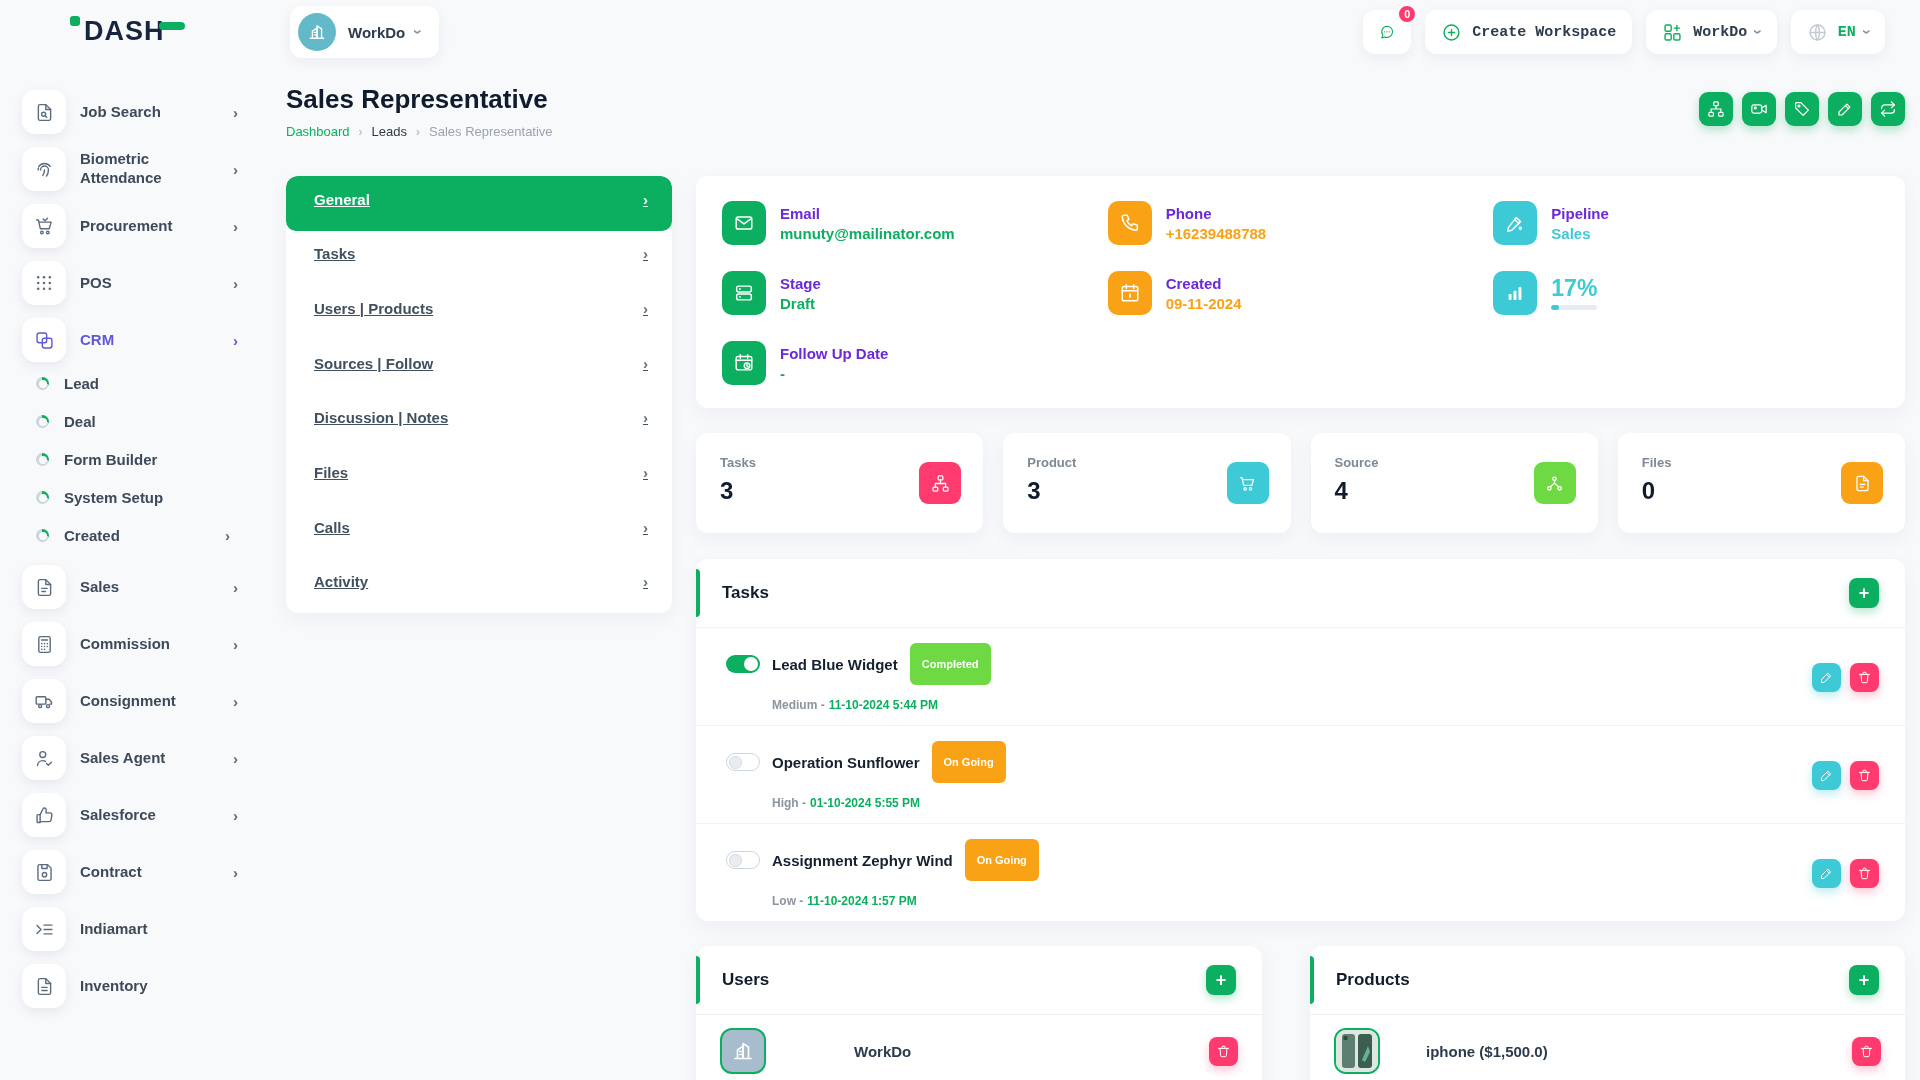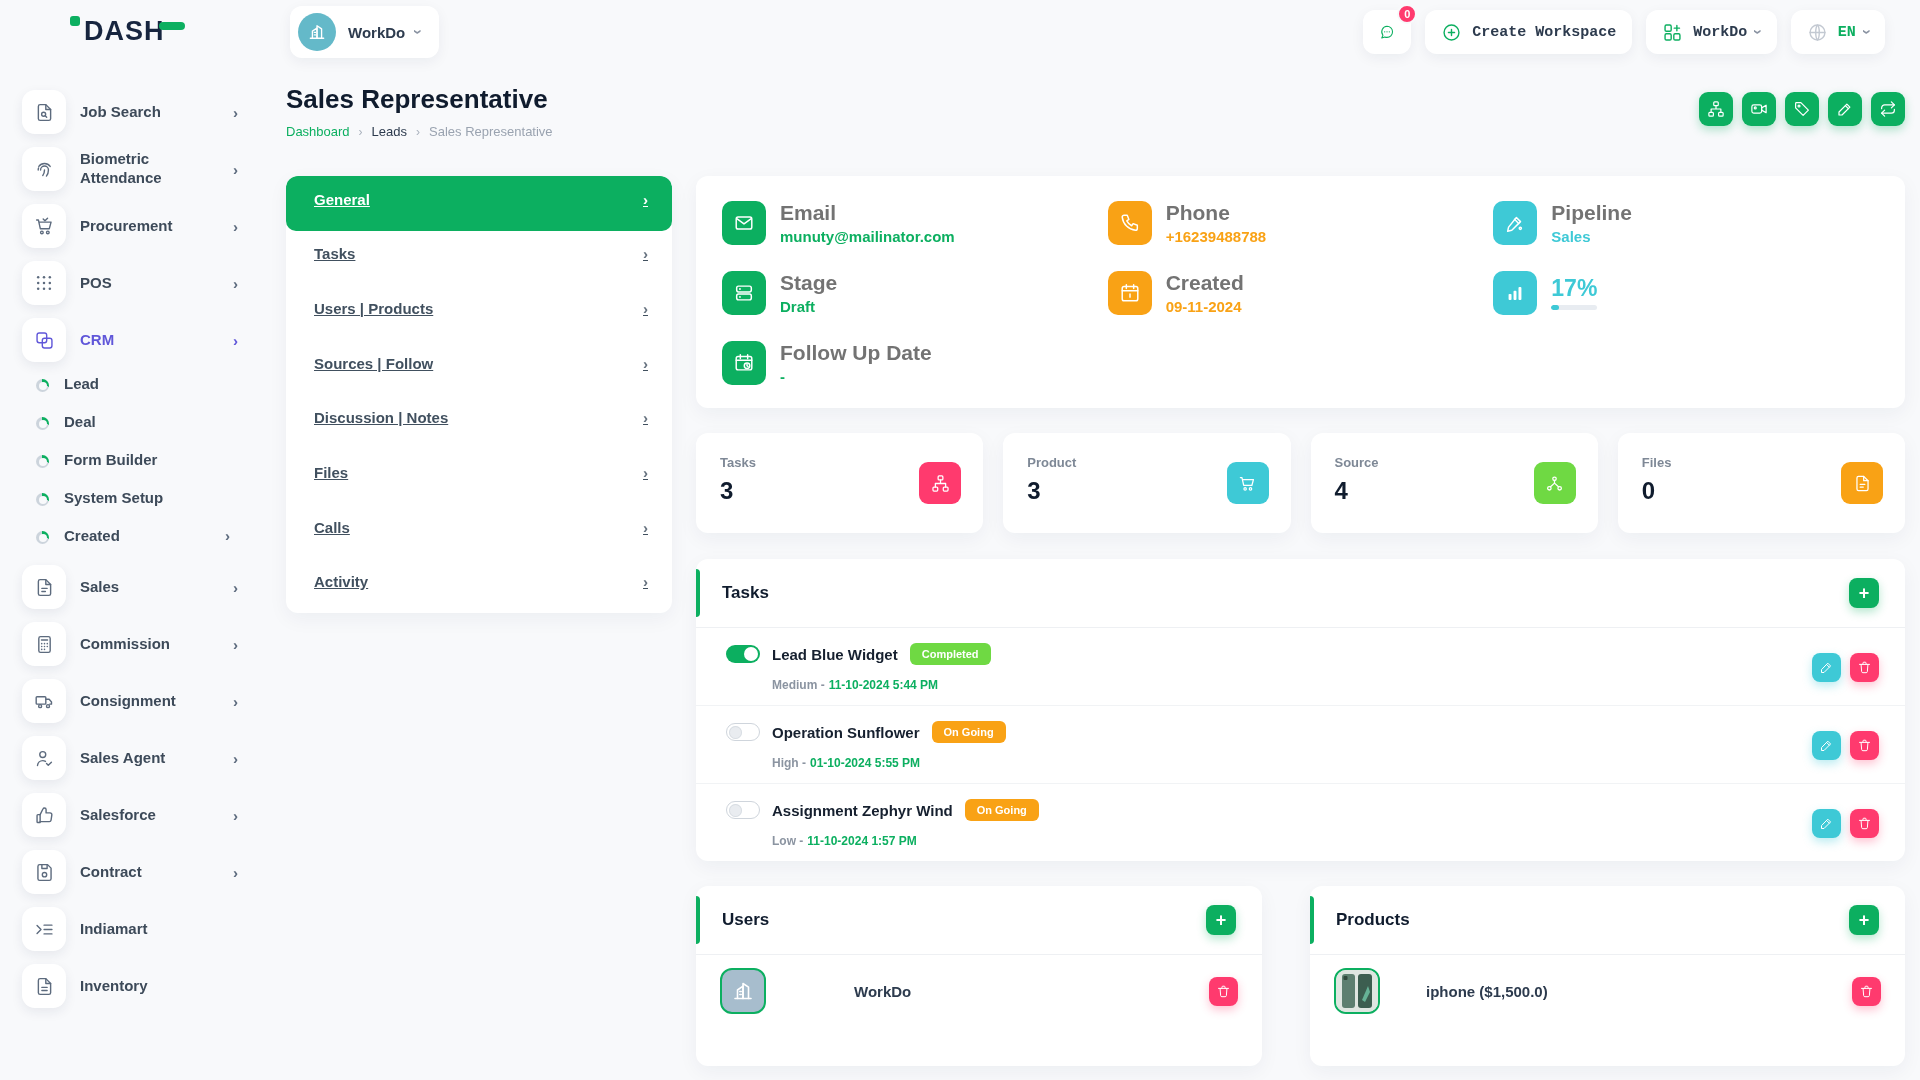--- a/index.html
+++ b/index.html
@@ -35,21 +35,21 @@
   .gap8 { margin-left:8px; } .gap10 { margin-left:10px;font-family:Liberation Mono, monospace; }
 
   
   .sidebar { position:fixed; top:64px; left:0; bottom:0; width:252px; padding:26px 14px 0 22px; overflow:hidden; }
   .snav-item { display:flex; align-items:center; margin-bottom:13px; cursor:pointer; }
   .sicon { width:44px; height:44px; border-radius:13px; background:#fff; box-shadow:0 4px 12px rgba(24,39,75,.08);
     display:flex; align-items:center; justify-content:center; color:#5d6b7e; flex:0 0 auto; }
   .slabel { margin-left:14px; font-size:15px; font-weight:600; color:#3d4a59; width:118px; line-height:1.25; }
   .schev { margin-left:auto; color:#5d6b7e; font-size:15px; font-weight:700; }
   .snav-item.active .sicon, .snav-item.active .slabel, .snav-item.active .schev { color:#6057d9; }
-  .snav-sub { display:flex; align-items:flex-end; margin:0 0 21px 14px; cursor:pointer; }
+  .snav-sub { display:flex; align-items:center; margin:0 0 21px 14px; cursor:pointer; }
   .donut { width:13px; height:13px; border-radius:50%;
     background:conic-gradient(#0CAF60 0 100deg, #ccd4dc 100deg 360deg); position:relative; flex:0 0 auto; }
   .donut i { position:absolute; inset:2.5px; background:#f8f9fb; border-radius:50%; }
   .sub-label { margin-left:15px; font-size:15px; font-weight:600; color:#3d4a59; }
   .snav-sub .schev { margin-left:auto; margin-right:8px; }
 
   
   .main { position:absolute; left:286px; top:64px; width:1619px; }
   .page-head { position:relative; padding-top:20px; height:112px; }
   .page-title { font-size:26px; font-weight:700; color:#101c2e; }
@@ -75,21 +75,21 @@
   .right-col { flex:1; display:flex; flex-direction:column; }
 
   
   .overview { height:232px; padding:25px 26px; display:grid; grid-template-columns:1fr 1fr 1fr;
     grid-auto-rows:44px; row-gap:26px; }
   .ov-item { display:flex; align-items:center; }
   .ov-icon { width:44px; height:44px; border-radius:10px; color:#fff; display:flex; align-items:center;
     justify-content:center; flex:0 0 auto; }
   .bg-green { background:#0CAF60; } .bg-orange { background:#F9A215; } .bg-cyan { background:#3EC9D6; }
   .ov-text { margin-left:14px; }
-  .ov-label { font-size:21px; font-weight:700; color:#737373; }
+  .ov-label { font-size:15px; font-weight:700; color:#6d28d9; }
   .ov-value { font-size:15px; font-weight:600; margin-top:3px; }
   .c-green { color:#0CAF60; } .c-orange { color:#F9A215; } .c-cyan { color:#3EC9D6; }
   .pct-value { font-size:23px; font-weight:700; color:#3EC9D6; line-height:1; }
   .pct-bar { width:46px; height:5px; background:#e8ecf1; border-radius:3px; margin-top:5px; overflow:hidden; }
   .pct-fill { height:100%; background:#3EC9D6; border-radius:3px; }
 
   
   .stats { display:grid; grid-template-columns:repeat(4,1fr); gap:20px; margin-top:25px; }
   .stat-card { height:100px; padding:22px 24px; position:relative; }
   .stat-label { font-size:13px; font-weight:600; color:#7e8896; }
@@ -111,21 +111,21 @@
   .task-row:last-child { border-bottom:none; }
   .task-main { flex:1; }
   .task-line1 { display:flex; align-items:center; }
   .toggle { width:34px; height:18px; border-radius:9px; position:relative; cursor:pointer; flex:0 0 auto; }
   .toggle.on { background:#0CAF60; }
   .toggle.on i { position:absolute; right:2px; top:2px; width:14px; height:14px; background:#fff; border-radius:50%; }
   .toggle.off { background:#fff; border:1px solid #cfd5dc; }
   .toggle.off i { position:absolute; left:2px; top:2px; width:13px; height:13px; background:#e9ecf0; border-radius:50%;
     box-shadow:inset 0 0 0 1px #d8dde3; }
   .task-name { margin-left:12px; font-size:15px; font-weight:700; color:#16202f; }
-  .badge { margin-left:12px; font-size:11px; font-weight:600; color:#fff; padding:5px 12px; border-radius:6px; }
+  .badge { margin-left:12px; font-size:11px; font-weight:600; color:#fff; padding:15px 12px; border-radius:6px; }
   .badge.completed { background:#6FD943; }
   .badge.ongoing { background:#F9A215; }
   .task-line2 { margin:13px 0 0 46px; font-size:12px; }
   .t-priority { color:#8b94a1; font-weight:600; }
   .t-date { color:#0CAF60; font-weight:600; margin-left:4px; }
   .row-actions { display:flex; gap:9px; }
   .sq-btn { width:29px; height:29px; border-radius:8px; color:#fff; display:flex; align-items:center;
     justify-content:center; cursor:pointer; }
   .sq-cyan { background:#3EC9D6; box-shadow:0 4px 10px rgba(62,201,214,.35); }
   .sq-pink { background:#FF3A6E; box-shadow:0 4px 10px rgba(255,58,110,.3); }

